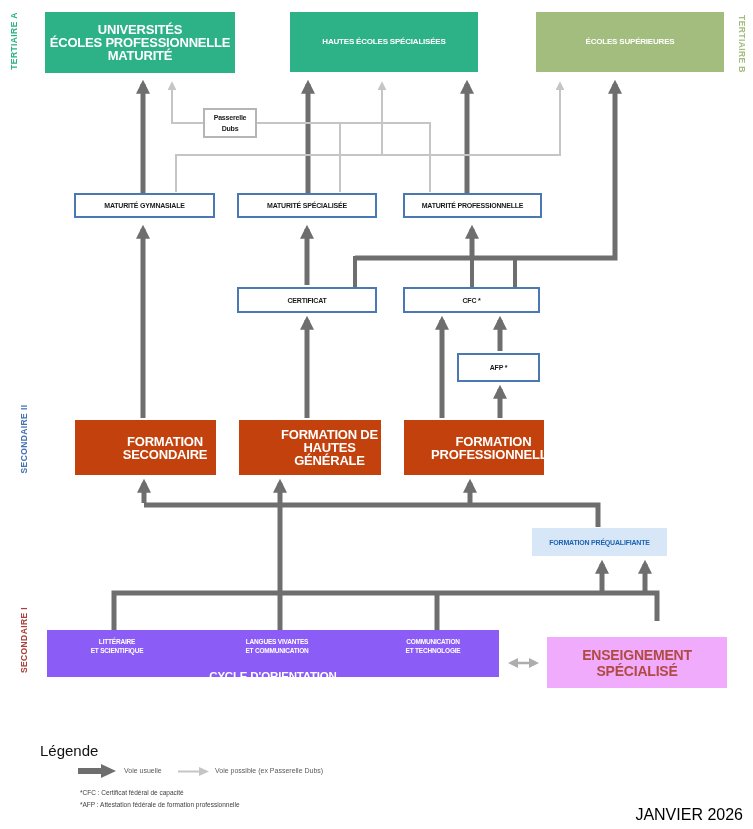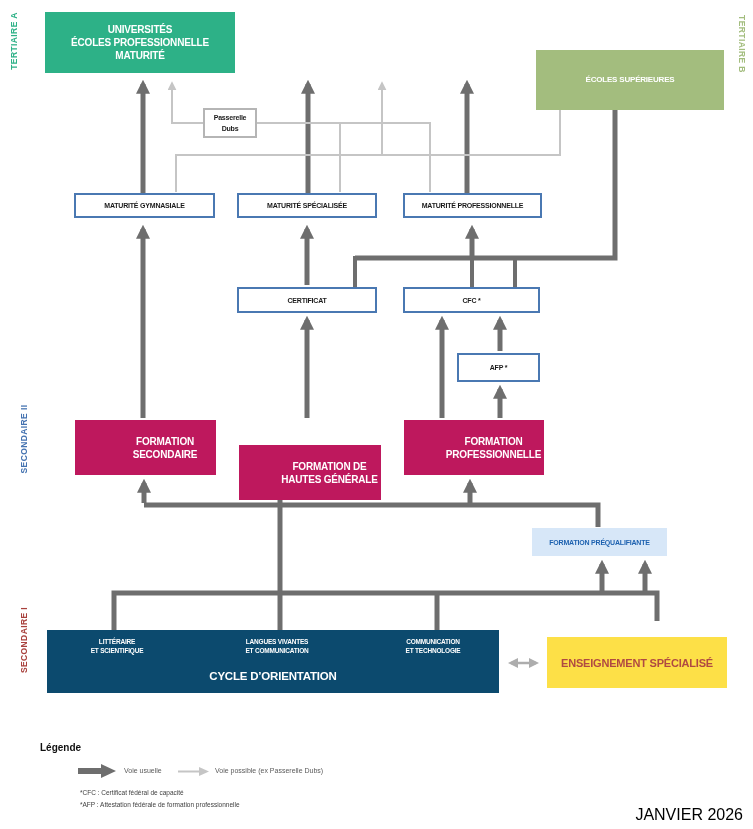--- a/index.html
+++ b/index.html
@@ -6,27 +6,27 @@
   #canvas{
     position:relative;width:753px;height:829px;background:#ffffff;overflow:hidden;
     font-family:"Liberation Sans","DejaVu Sans",sans-serif;
   }
   .abs{position:absolute;}
   #wires{position:absolute;left:0;top:0;z-index:1;}
   .node{position:absolute;z-index:2;display:flex;flex-direction:column;align-items:center;justify-content:center;text-align:center;box-sizing:border-box;}
   .caps{font-weight:bold;letter-spacing:-0.2px;}
   .teal{background:#2db187;color:#ffffff;}
   .olive{background:#a3bd7e;color:#ffffff;}
-  .bluebox{background:#be185d;color:#ffffff;padding-left:39px;}
+  .bluebox{background:#c2410c;color:#ffffff;padding-left:39px;}
   .outline{background:#ffffff;border:2px solid #4a78b2;color:#1a1a1a;}
   .grayline{background:#ffffff;border:2px solid #b5b5b5;color:#1a1a1a;}
   .sidelabel{position:absolute;z-index:2;font-weight:bold;font-size:8.5px;letter-spacing:0.4px;text-align:center;white-space:nowrap;}
   .rotccw{transform:rotate(-90deg);}
   .rotcw{transform:rotate(90deg);}
-  .t75{font-size:10px;line-height:13px;}
+  .t75{font-size:13px;line-height:13px;}
   .t70{font-size:7px;line-height:11px;}
   .t80{font-size:8px;line-height:12px;}
   .cycle-col{position:absolute;top:7px;color:#ffffff;font-weight:bold;font-size:6.5px;line-height:9px;text-align:center;letter-spacing:-0.2px;}
   .legend-text{position:absolute;color:#5a5a5a;font-size:7px;}
   .legend-note{position:absolute;color:#404040;font-size:6.5px;}
 </style>
 </head>
 <body>
 
 <div id="canvas">
@@ -83,21 +83,24 @@
   <div class="sidelabel rotccw" style="left:-28px;top:36px;width:84px;color:#2db187;">TERTIAIRE A</div>
   <div class="sidelabel rotcw" style="left:700px;top:39px;width:84px;color:#a3bd7e;">TERTIAIRE B</div>
   <div class="sidelabel rotccw" style="left:-24px;top:434px;width:96px;color:#4472b0;">SECONDAIRE II</div>
   <div class="sidelabel rotccw" style="left:-20px;top:635px;width:88px;color:#a8403c;">SECONDAIRE I</div>
 
   <div class="node teal caps t75" style="left:45px;top:12px;width:190px;height:61px;">
     <span>UNIVERSITÉS</span>
     <span>ÉCOLES PROFESSIONNELLE</span>
     <span>MATURITÉ</span>
   </div>
-  <div class="node olive caps t80" style="left:536px;top:12px;width:188px;height:60px;margin-top:38px;">
+  <div class="node teal caps t80" style="left:290px;top:12px;width:188px;height:60px;">
+    <span>HAUTES ÉCOLES SPÉCIALISÉES</span>
+  </div>
+  <div class="node olive caps t80" style="left:536px;top:12px;width:188px;height:60px;">
     <span>ÉCOLES SUPÉRIEURES</span>
   </div>
 
   <div class="node grayline caps t70" style="left:203px;top:108px;width:54px;height:30px;">
     <span>Passerelle</span>
     <span>Dubs</span>
   </div>
 
   <div class="node outline caps t70" style="left:74px;top:193px;width:141px;height:25px;">
     <span>MATURITÉ GYMNASIALE</span>
@@ -116,54 +119,54 @@
     <span>CFC *</span>
   </div>
   <div class="node outline caps t70" style="left:457px;top:353px;width:83px;height:29px;">
     <span>AFP *</span>
   </div>
 
   <div class="node bluebox caps t75" style="left:75px;top:420px;width:141px;height:55px;">
     <span>FORMATION</span>
     <span>SECONDAIRE</span>
   </div>
-  <div class="node bluebox caps t75" style="left:239px;top:420px;width:142px;height:55px;margin-top:25px;">
+  <div class="node bluebox caps t75" style="left:239px;top:420px;width:142px;height:55px;">
     <span>FORMATION DE</span>
     <span>HAUTES GÉNÉRALE</span>
   </div>
   <div class="node bluebox caps t75" style="left:404px;top:420px;width:140px;height:55px;">
     <span>FORMATION</span>
     <span>PROFESSIONNELLE</span>
   </div>
 
   <div class="node caps t70" style="left:532px;top:528px;width:135px;height:28px;background:#d7e7f8;color:#1e62b0;">
     <span>FORMATION PRÉQUALIFIANTE</span>
   </div>
 
-  <div class="node" style="left:47px;top:630px;width:452px;height:63px;background:#0c4a6e;display:block;">
+  <div class="node" style="left:47px;top:630px;width:452px;height:47px;background:#8b5cf6;display:block;">
     <div class="cycle-col" style="left:10px;width:120px;">
       <div>LITTÉRAIRE</div>
       <div>ET SCIENTIFIQUE</div>
     </div>
     <div class="cycle-col" style="left:170px;width:120px;">
       <div>LANGUES VIVANTES</div>
       <div>ET COMMUNICATION</div>
     </div>
     <div class="cycle-col" style="left:326px;width:120px;">
       <div>COMMUNICATION</div>
       <div>ET TECHNOLOGIE</div>
     </div>
     <div style="position:absolute;left:0;top:40px;width:100%;text-align:center;color:#ffffff;font-weight:bold;font-size:11.5px;letter-spacing:-0.2px;">CYCLE D’ORIENTATION</div>
   </div>
 
-  <div class="node caps" style="left:547px;top:637px;width:180px;height:51px;background:#fde047;color:#b04a42;font-size:11px;">
+  <div class="node caps" style="left:547px;top:637px;width:180px;height:51px;background:#f0abfc;color:#b04a42;font-size:14px;">
     <span>ENSEIGNEMENT SPÉCIALISÉ</span>
   </div>
 
-  <div class="abs" style="left:40px;top:742px;font-weight:bold;font-size:10px;color:#111;z-index:2;">Légende</div>
+  <div class="abs" style="left:40px;top:742px;font-weight:normal;font-size:15px;color:#111;z-index:2;">Légende</div>
 
   <svg class="abs" style="left:78px;top:764px;z-index:2;" width="38" height="14">
     <line x1="0" y1="7" x2="23" y2="7" stroke="#6e6e6e" stroke-width="6"></line>
     <polygon points="23,0 38,7 23,14" fill="#6e6e6e"></polygon>
   </svg>
   <div class="legend-text" style="left:124px;top:767px;z-index:2;">Voie usuelle</div>
 
   <svg class="abs" style="left:178px;top:767px;z-index:2;" width="31" height="9">
     <line x1="0" y1="4.5" x2="21" y2="4.5" stroke="#c5c5c5" stroke-width="2"></line>
     <polygon points="21,0 31,4.5 21,9" fill="#c5c5c5"></polygon>

